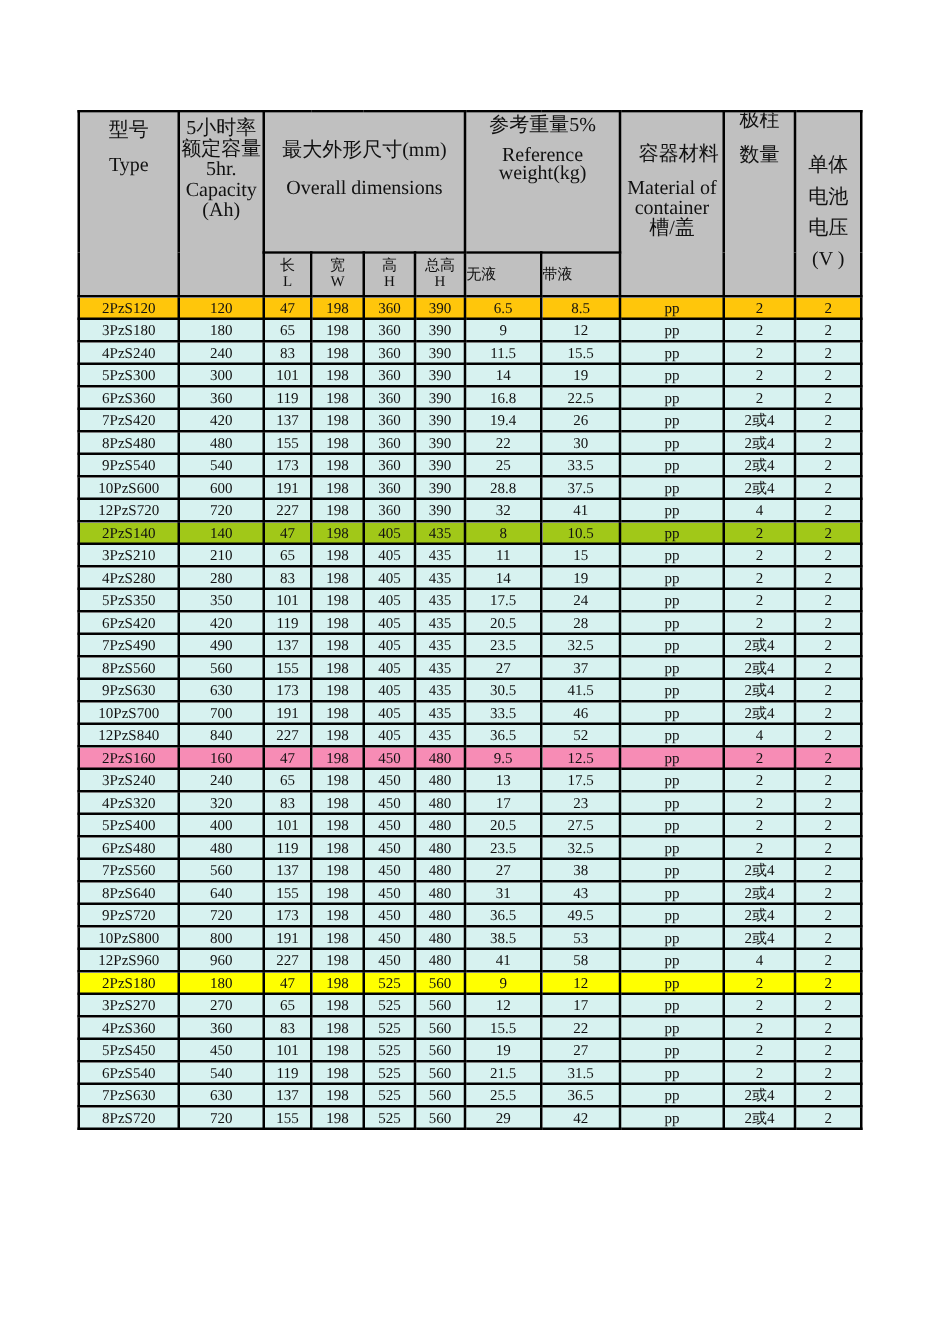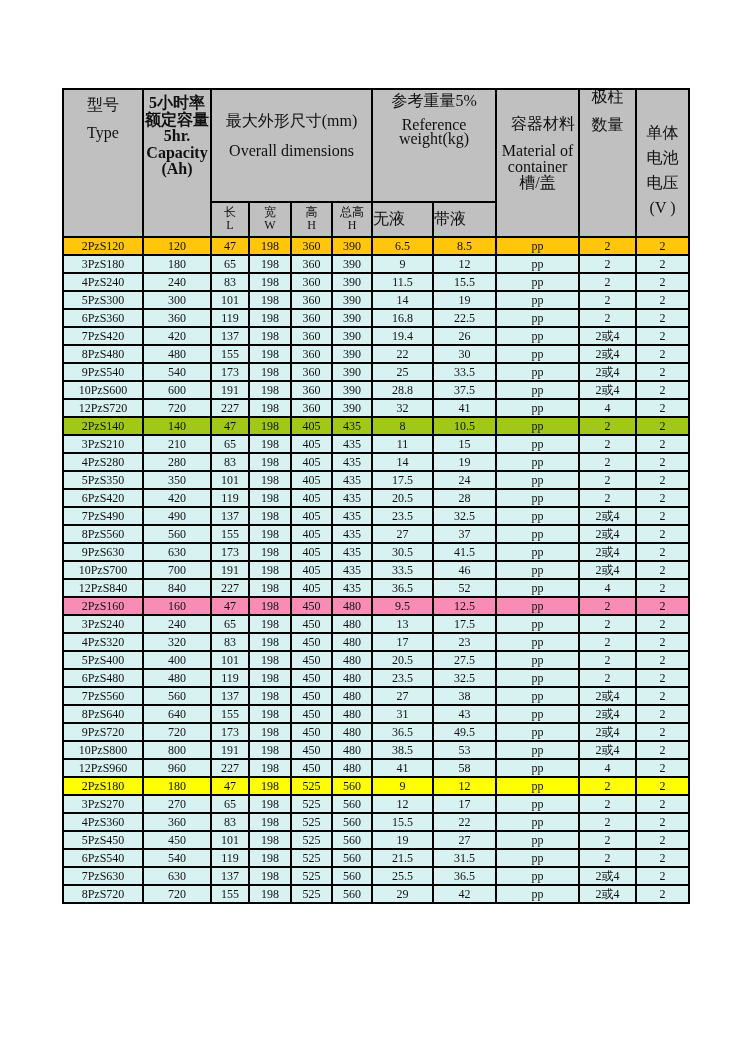--- a/index.html
+++ b/index.html
@@ -57,38 +57,38 @@
   tr.tier2 { height: 30px; }
   .stack {
     display: flex;
     flex-direction: column;
     align-items: center;
     box-sizing: border-box;
     width: 100%;
     line-height: 14px;
   }
   .model-stack    { height: 126px; justify-content: flex-start; padding-top: 8px;  row-gap: 14px; }
-  .capacity-stack { height: 92px; justify-content: space-between; padding: 6px 0; font-weight: bold; }
+  .capacity-stack { height: 92px; justify-content: space-between; padding: 6px 0; }
   .dims-stack     { height: 92px;  justify-content: center; row-gap: 16px; text-align: right; }
   .weight-stack   { height: 92px;  justify-content: flex-start; padding-top: 4px; row-gap: 10px; }
   .material-stack { height: 126px; justify-content: center; row-gap: 2px; }
   .material-stack div:first-child { margin-bottom: 11px; margin-left: 11px; }
   .poles-stack    { height: 126px; row-gap: 14px; padding-bottom: 22px; border-radius: 12px; }
   .voltage-stack  { height: 146px; justify-content: center; row-gap: 11px; padding-top: 14px; }
   th.sub-dim {
     text-align: center;
     vertical-align: middle;
     line-height: 13px;
     font-size: 12px;
   }
   th.sub-liquid {
     text-align: left;
     vertical-align: middle;
     padding-left: 4px;
-    font-size: 16px;
+    font-size: 12px;
   }
   tbody tr {
     background: var(--row-bg, #D7F2F0);
     height: 18px;
   }
   tbody td {
     font-size: 12px;
     text-align: center;
     line-height: 14px;
     white-space: nowrap;

